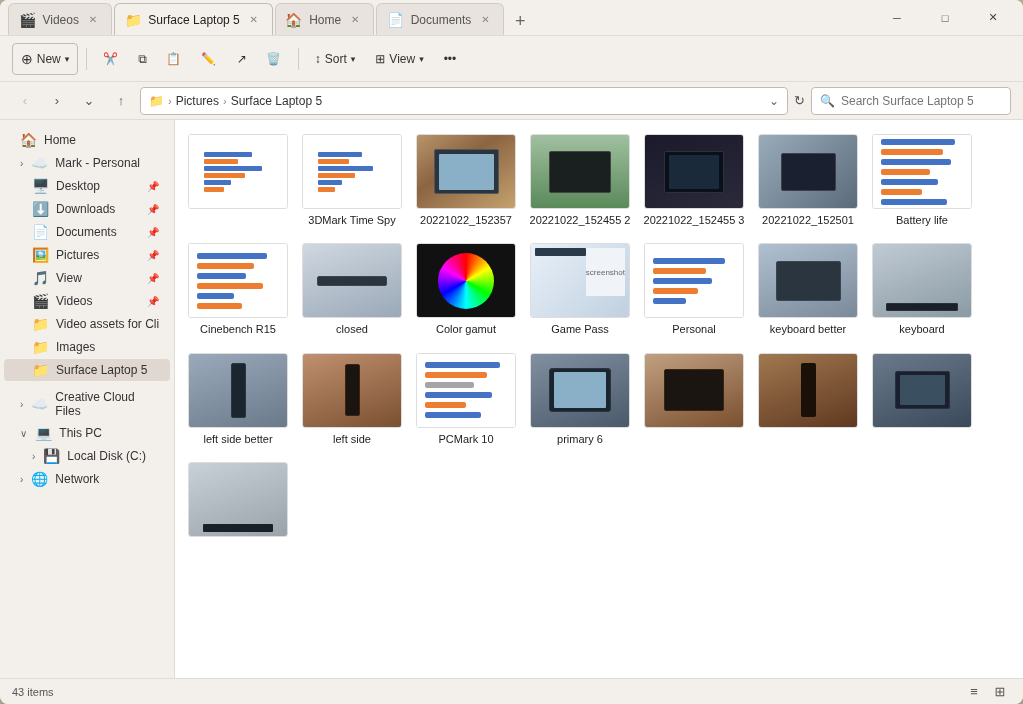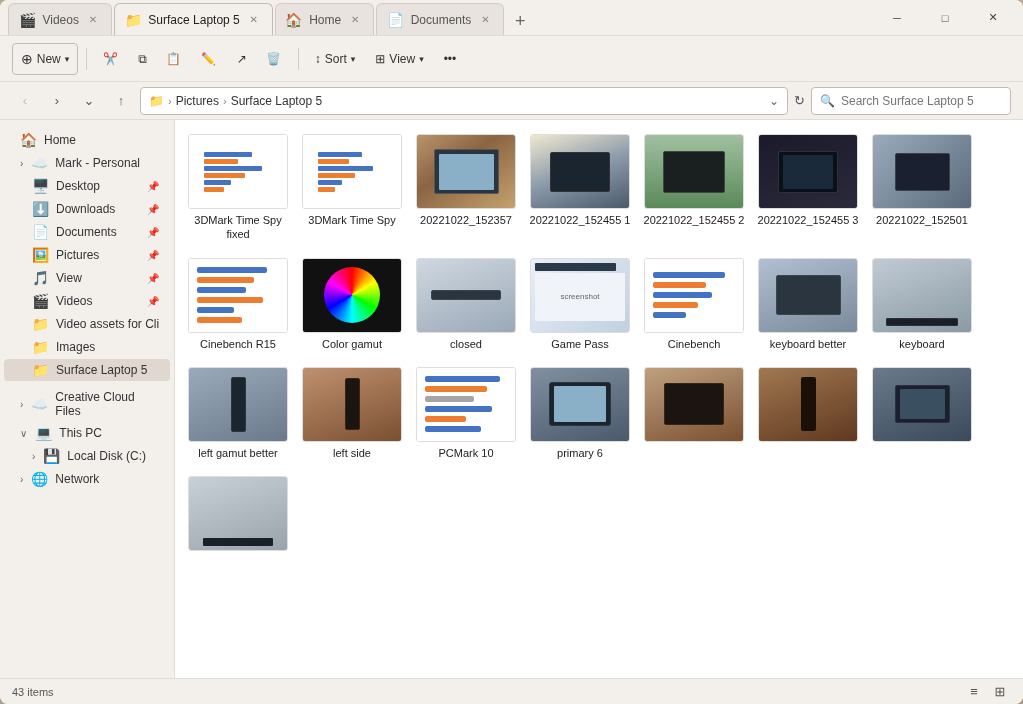--- a/index.html
+++ b/index.html
@@ -272,21 +272,20 @@
                 </div>
               <div class="chart-bar-row">
                   <div class="chart-bar" style="width:40%;background:#4472c4;height:5px;"></div>
                 </div>
               <div class="chart-bar-row">
                   <div class="chart-bar" style="width:30%;background:#ed7d31;height:5px;"></div>
                 </div>
             </div>
           </div>
         </div>
-        <span class="file-name">3DMark Time Spy fixed</span>
       </div>
 
       <div class="file-item">
         <div class="file-thumb">
           <div class="thumb-chart" style="padding:6px;">
             <div class="chart-bars">
               <div class="chart-bar-row">
                   <div class="chart-bar" style="width:65%;background:#4472c4;height:5px;"></div>
                 </div>
               <div class="chart-bar-row">
@@ -314,28 +313,20 @@
         <div class="file-thumb thumb-wood">
           <div style="width:100%;height:100%;background:linear-gradient(145deg,#b8956a 0%,#8b6442 40%,#c4a26e 100%);display:flex;align-items:center;justify-content:center;">
             <div style="width:65px;height:45px;background:#2a3540;border-radius:2px;border:1px solid #555;display:flex;align-items:center;justify-content:center;">
               <div style="width:55px;height:36px;background:#8ab0c8;border-radius:1px;"></div>
             </div>
           </div>
         </div>
         <span class="file-name">20221022_152357</span>
       </div>
 
-      <div class="file-item">
-        <div class="file-thumb" style="background: linear-gradient(135deg, #6a8090 0%, #4a6070 100%);">
-          <div style="width:100%;height:100%;background:linear-gradient(160deg,#f0e8d0 0%,#8a9aaa 50%,#4a5a6a 100%);display:flex;align-items:center;justify-content:center;">
-            <div style="width:60px;height:40px;background:#1a2530;border-radius:2px;border:1px solid #333;"></div>
-          </div>
-        </div>
-        <span class="file-name">20221022_152455 1</span>
-      </div>
 
       <div class="file-item">
         <div class="file-thumb" style="background:linear-gradient(135deg,#3a5a3a,#6a9a5a);">
           <div style="width:100%;height:100%;background:linear-gradient(180deg,#a0c0a0 0%,#5a8a5a 100%);display:flex;align-items:center;justify-content:center;">
             <div style="width:62px;height:42px;background:#1a2020;border-radius:2px;border:1px solid #444;"></div>
           </div>
         </div>
         <span class="file-name">20221022_152455 2</span>
       </div>
 
@@ -353,58 +344,74 @@
 
       <div class="file-item">
         <div class="file-thumb" style="background:linear-gradient(135deg,#6a7a8a,#4a5a6a);">
           <div style="width:100%;height:100%;background:linear-gradient(135deg,#9aacbc 0%,#5a6a7a 100%);display:flex;align-items:center;justify-content:center;">
             <div style="width:55px;height:38px;background:#1a2030;border-radius:2px;border:1px solid #3a4048;"></div>
           </div>
         </div>
         <span class="file-name">20221022_152501</span>
       </div>
 
+      <div class="file-item">
+        <div class="file-thumb">
+          <div class="thumb-chart" style="padding:4px 8px;">
+            <div style="display:flex;flex-direction:column;gap:2px;width:100%;">
+              <div class="hbar" style="width:90%;background:#4472c4;"></div>
+              <div class="hbar" style="width:75%;background:#ed7d31;"></div>
+              <div class="hbar" style="width:85%;background:#4472c4;"></div>
+              <div class="hbar" style="width:60%;background:#ed7d31;"></div>
+              <div class="hbar" style="width:70%;background:#4472c4;"></div>
+              <div class="hbar" style="width:50%;background:#ed7d31;"></div>
+              <div class="hbar" style="width:80%;background:#4472c4;"></div>
+            </div>
+          </div>
+        </div>
+        <span class="file-name">Battery life</span>
+      </div>
 
       <div class="file-item">
         <div class="file-thumb">
           <div class="thumb-chart" style="padding:4px 8px;">
             <div style="display:flex;flex-direction:column;gap:2px;width:100%;">
               <div class="hbar" style="width:85%;background:#4472c4;"></div>
               <div class="hbar" style="width:70%;background:#ed7d31;"></div>
               <div class="hbar" style="width:60%;background:#4472c4;"></div>
               <div class="hbar" style="width:80%;background:#ed7d31;"></div>
               <div class="hbar" style="width:45%;background:#4472c4;"></div>
               <div class="hbar" style="width:55%;background:#ed7d31;"></div>
             </div>
           </div>
         </div>
         <span class="file-name">Cinebench R15</span>
       </div>
 
       <div class="file-item">
+        <div class="file-thumb" style="background:linear-gradient(135deg,#c0c8d0,#9aa8b8);">
+          <div style="width:100%;height:100%;background:linear-gradient(160deg,#d0d8e0 0%,#9aa8b8 100%);display:flex;align-items:center;justify-content:center;">
+            <div style="width:70px;height:10px;background:#2a3540;border-radius:2px;border:1px solid #3a4550;"></div>
+          </div>
+        </div>
+        <span class="file-name">closed</span>
+      </div>
+
+      <div class="file-item">
         <div class="file-thumb" style="background:#1a1a1a;">
           <div style="width:100%;height:100%;background:#111;display:flex;align-items:center;justify-content:center;">
             <div style="width:56px;height:56px;border-radius:50%;background:conic-gradient(#ff0000 0deg,#ffff00 60deg,#00ff00 120deg,#00ffff 180deg,#0000ff 240deg,#ff00ff 300deg,#ff0000 360deg);"></div>
           </div>
         </div>
         <span class="file-name">Color gamut</span>
       </div>
 
       <div class="file-item">
-        <div class="file-thumb" style="background:linear-gradient(135deg,#c0c8d0,#9aa8b8);">
-          <div style="width:100%;height:100%;background:linear-gradient(160deg,#d0d8e0 0%,#9aa8b8 100%);display:flex;align-items:center;justify-content:center;">
-            <div style="width:70px;height:10px;background:#2a3540;border-radius:2px;border:1px solid #3a4550;"></div>
-          </div>
-        </div>
-        <span class="file-name">closed</span>
-      </div>
-
-      <div class="file-item">
         <div class="file-thumb" style="background:#1a2a3a;">
-          <div style="width:100%;height:100%;background:linear-gradient(135deg,#e8f0f8 0%,#c0d0e0 100%);display:flex;flex-direction:column;justify-content:flex-start;padding:4px;">
+          <div style="width:100%;height:100%;background:linear-gradient(135deg,#e8f0f8 0%,#c0d0e0 100%);display:flex;justify-content:flex-start;padding:4px;">
             <div style="height:8px;background:#2a3a4a;border-radius:1px;margin-bottom:2px;width:90%;"></div>
             <div style="height:48px;background:#f0f4f8;border-radius:1px;display:flex;align-items:center;justify-content:center;">
               <div style="font-size:8px;color:#666;">screenshot</div>
             </div>
           </div>
         </div>
         <span class="file-name">Game Pass</span>
       </div>
 
       <div class="file-item">
@@ -412,21 +419,21 @@
           <div class="thumb-chart" style="padding:4px 8px;">
             <div style="display:flex;flex-direction:column;gap:2px;width:100%;">
               <div class="hbar" style="width:88%;background:#4472c4;"></div>
               <div class="hbar" style="width:65%;background:#ed7d31;"></div>
               <div class="hbar" style="width:72%;background:#4472c4;"></div>
               <div class="hbar" style="width:55%;background:#ed7d31;"></div>
               <div class="hbar" style="width:40%;background:#4472c4;"></div>
             </div>
           </div>
         </div>
-        <span class="file-name">Cinebench</span>
+        <span class="file-name">Personal</span>
       </div>
 
       <div class="file-item">
         <div class="file-thumb" style="background:linear-gradient(135deg,#8a9aaa,#6a7a8a);">
           <div style="width:100%;height:100%;background:linear-gradient(160deg,#b0c0d0 0%,#7a8a9a 100%);display:flex;align-items:center;justify-content:center;">
             <div style="width:65px;height:40px;background:#2a3540;border-radius:2px;border:1px solid #3a4550;"></div>
           </div>
         </div>
         <span class="file-name">keyboard better</span>
       </div>
@@ -439,21 +446,21 @@
         </div>
         <span class="file-name">keyboard</span>
       </div>
 
       <div class="file-item">
         <div class="file-thumb" style="background:linear-gradient(135deg,#7a8a9a,#5a6a7a);">
           <div style="width:100%;height:100%;background:linear-gradient(160deg,#9aaaba 0%,#6a7a8a 100%);display:flex;align-items:center;justify-content:center;">
             <div style="width:15px;height:55px;background:#1a2530;border-radius:2px;border:1px solid #2a3540;"></div>
           </div>
         </div>
-        <span class="file-name">left gamut better</span>
+        <span class="file-name">left side better</span>
       </div>
 
       <div class="file-item">
         <div class="file-thumb" style="background:linear-gradient(135deg,#8a6040,#5a4030);">
           <div style="width:100%;height:100%;background:linear-gradient(160deg,#c09070 0%,#7a5030 100%);display:flex;align-items:center;justify-content:center;">
             <div style="width:15px;height:52px;background:#1a1510;border-radius:2px;border:1px solid #3a2510;"></div>
           </div>
         </div>
         <span class="file-name">left side</span>
       </div>

